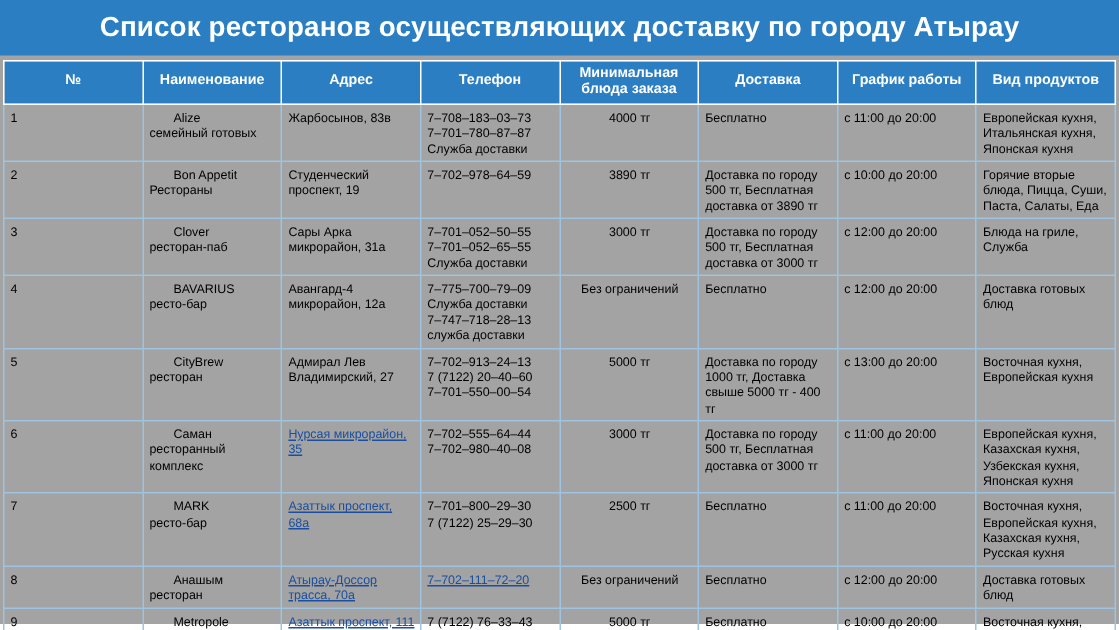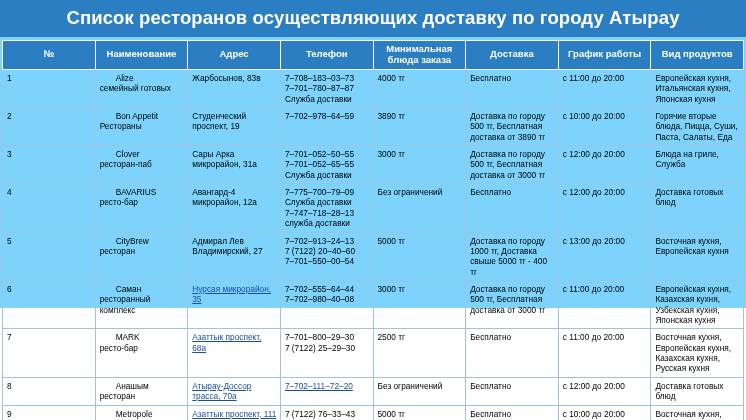--- a/index.html
+++ b/index.html
@@ -8,23 +8,23 @@
   }
   body {
     width: 746px;
     height: 420px;
     background: #ffffff;
     font-family: "Liberation Sans", sans-serif;
     overflow: hidden;
   }
   .page {
     width: 746px;
-    height: 308px;
+    height: 416px;
     position: relative;
-    background: #7dd3fc;
+    background: #a3a3a3;
   }
   .title-bar {
     background: #2a7ec1;
     color: #ffffff;
     text-align: center;
     font-size: 18.5px;
     font-weight: bold;
     padding: 7px 0 8px 0;
     letter-spacing: 0.1px;
   }
@@ -50,21 +50,21 @@
     font-size: 8.3px;
     color: #000000;
     vertical-align: top;
     padding: 3px 3px 3px 4px;
     line-height: 1.25;
   }
   td.c-num { text-align: left; width: 16px; }
   td.c-name { width: 92px; }
   td.c-addr { width: 120px; }
   td.c-phone { width: 104px; margin-top: 44px; }
-  td.c-min { width: 92px; text-align: left; }
+  td.c-min { width: 92px; text-align: center; }
   td.c-deliv { width: 136px; text-align: left; }
   td.c-hours { width: 78px; }
   td.c-prod { width: 104px; }
   .link {
     color: #1a4fa0;
     text-decoration: underline;
   }
   .nm { display: block; margin-left: 16px; }
   .sub { display: block; }
 </style>

